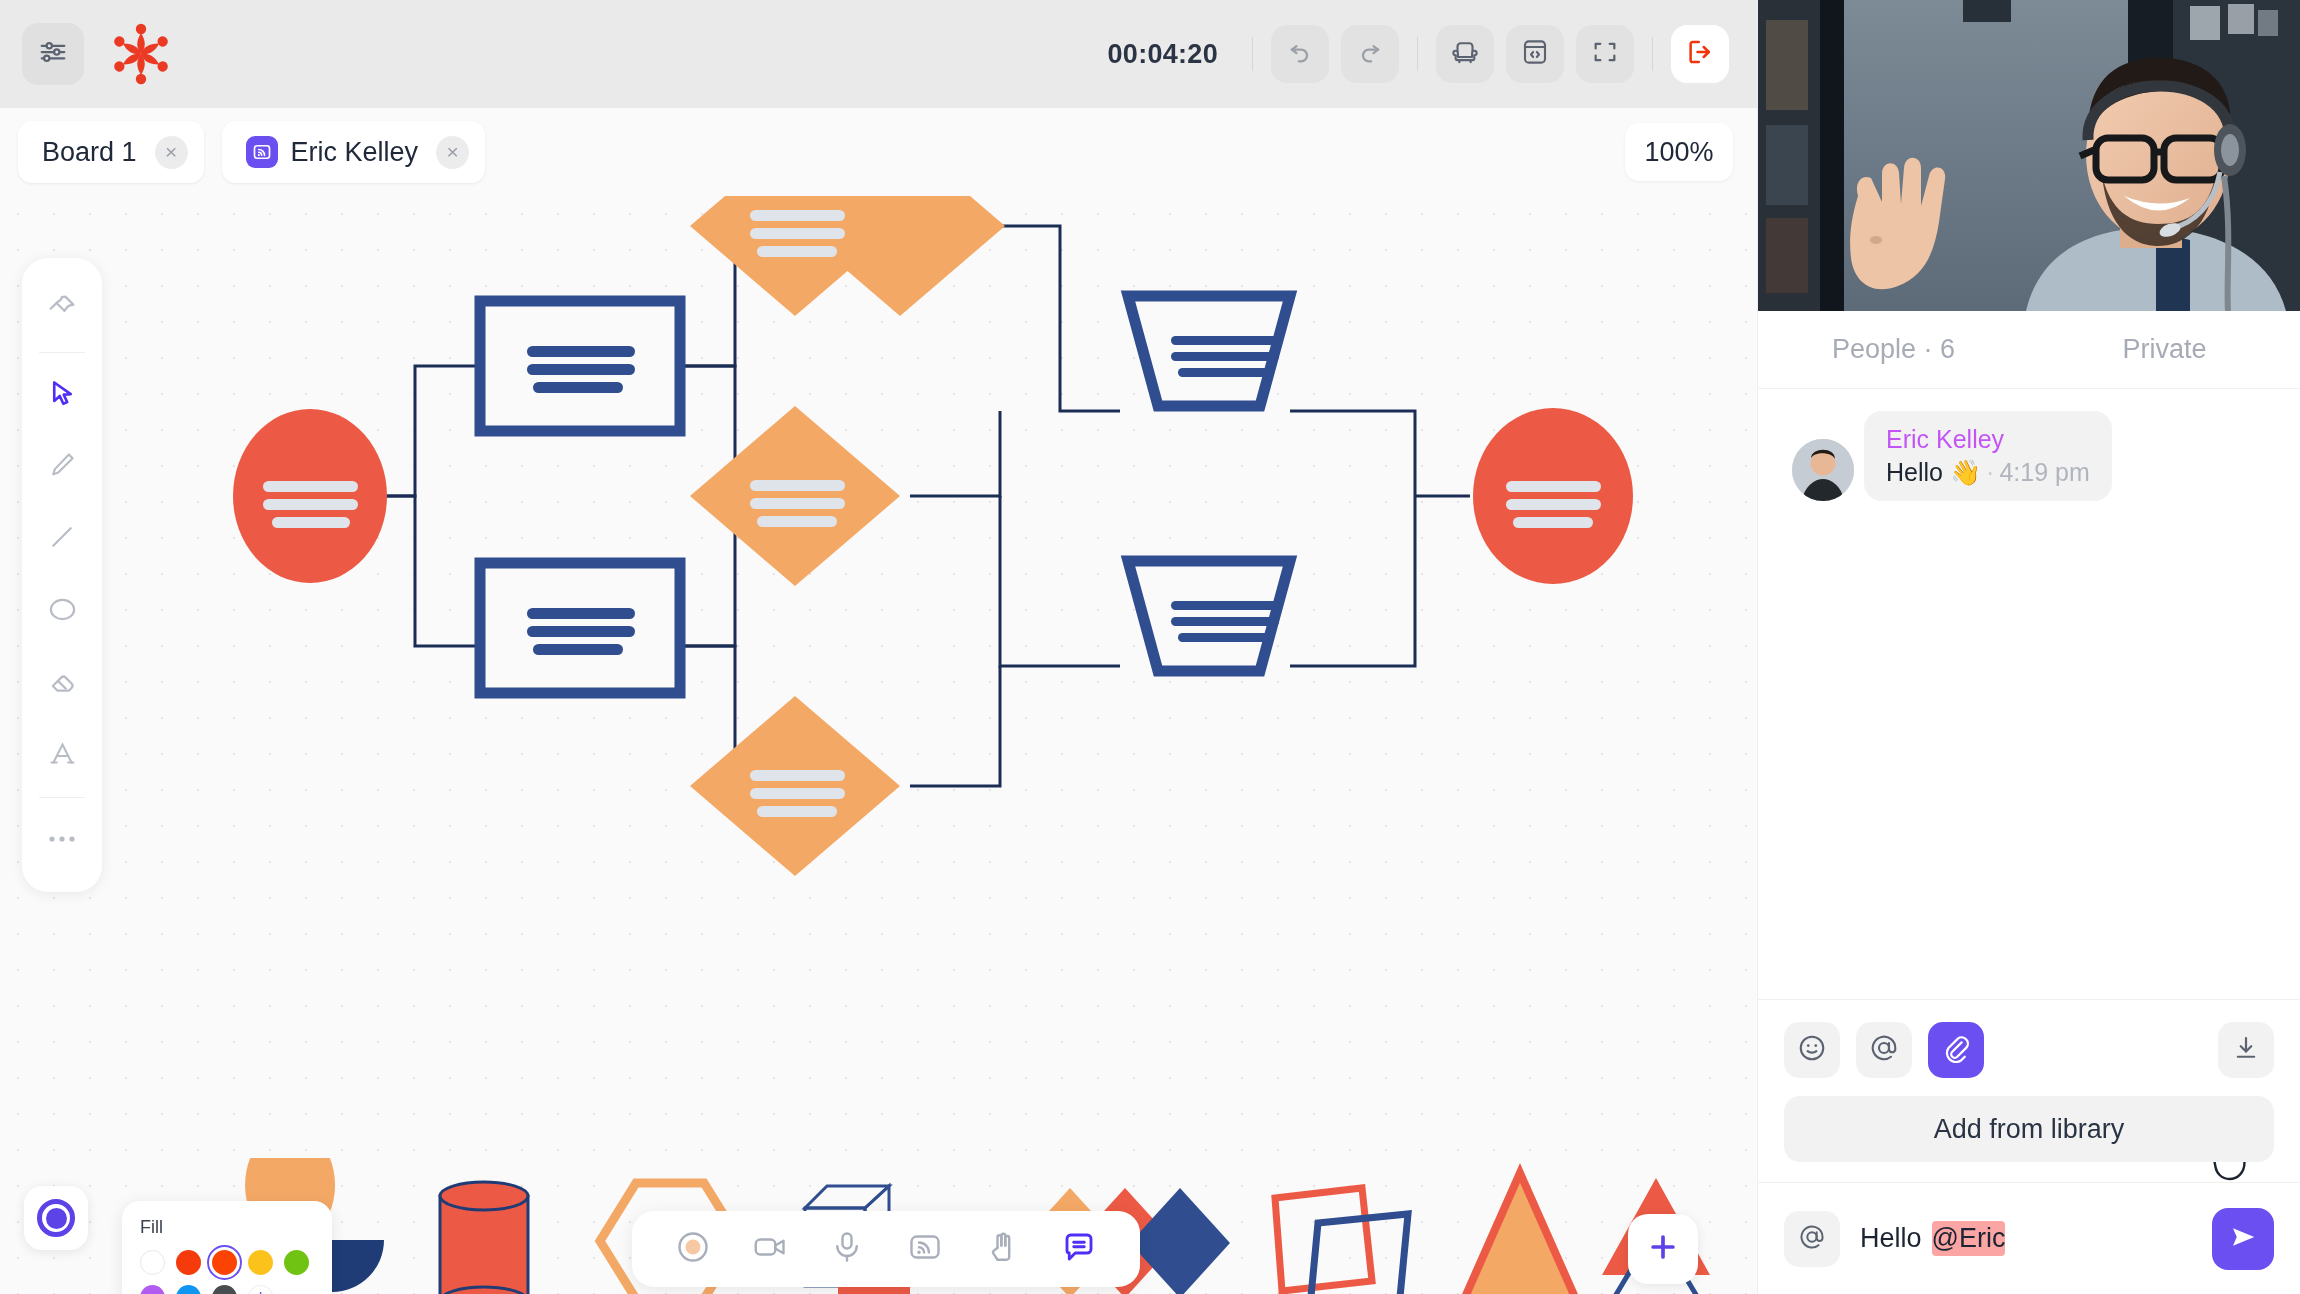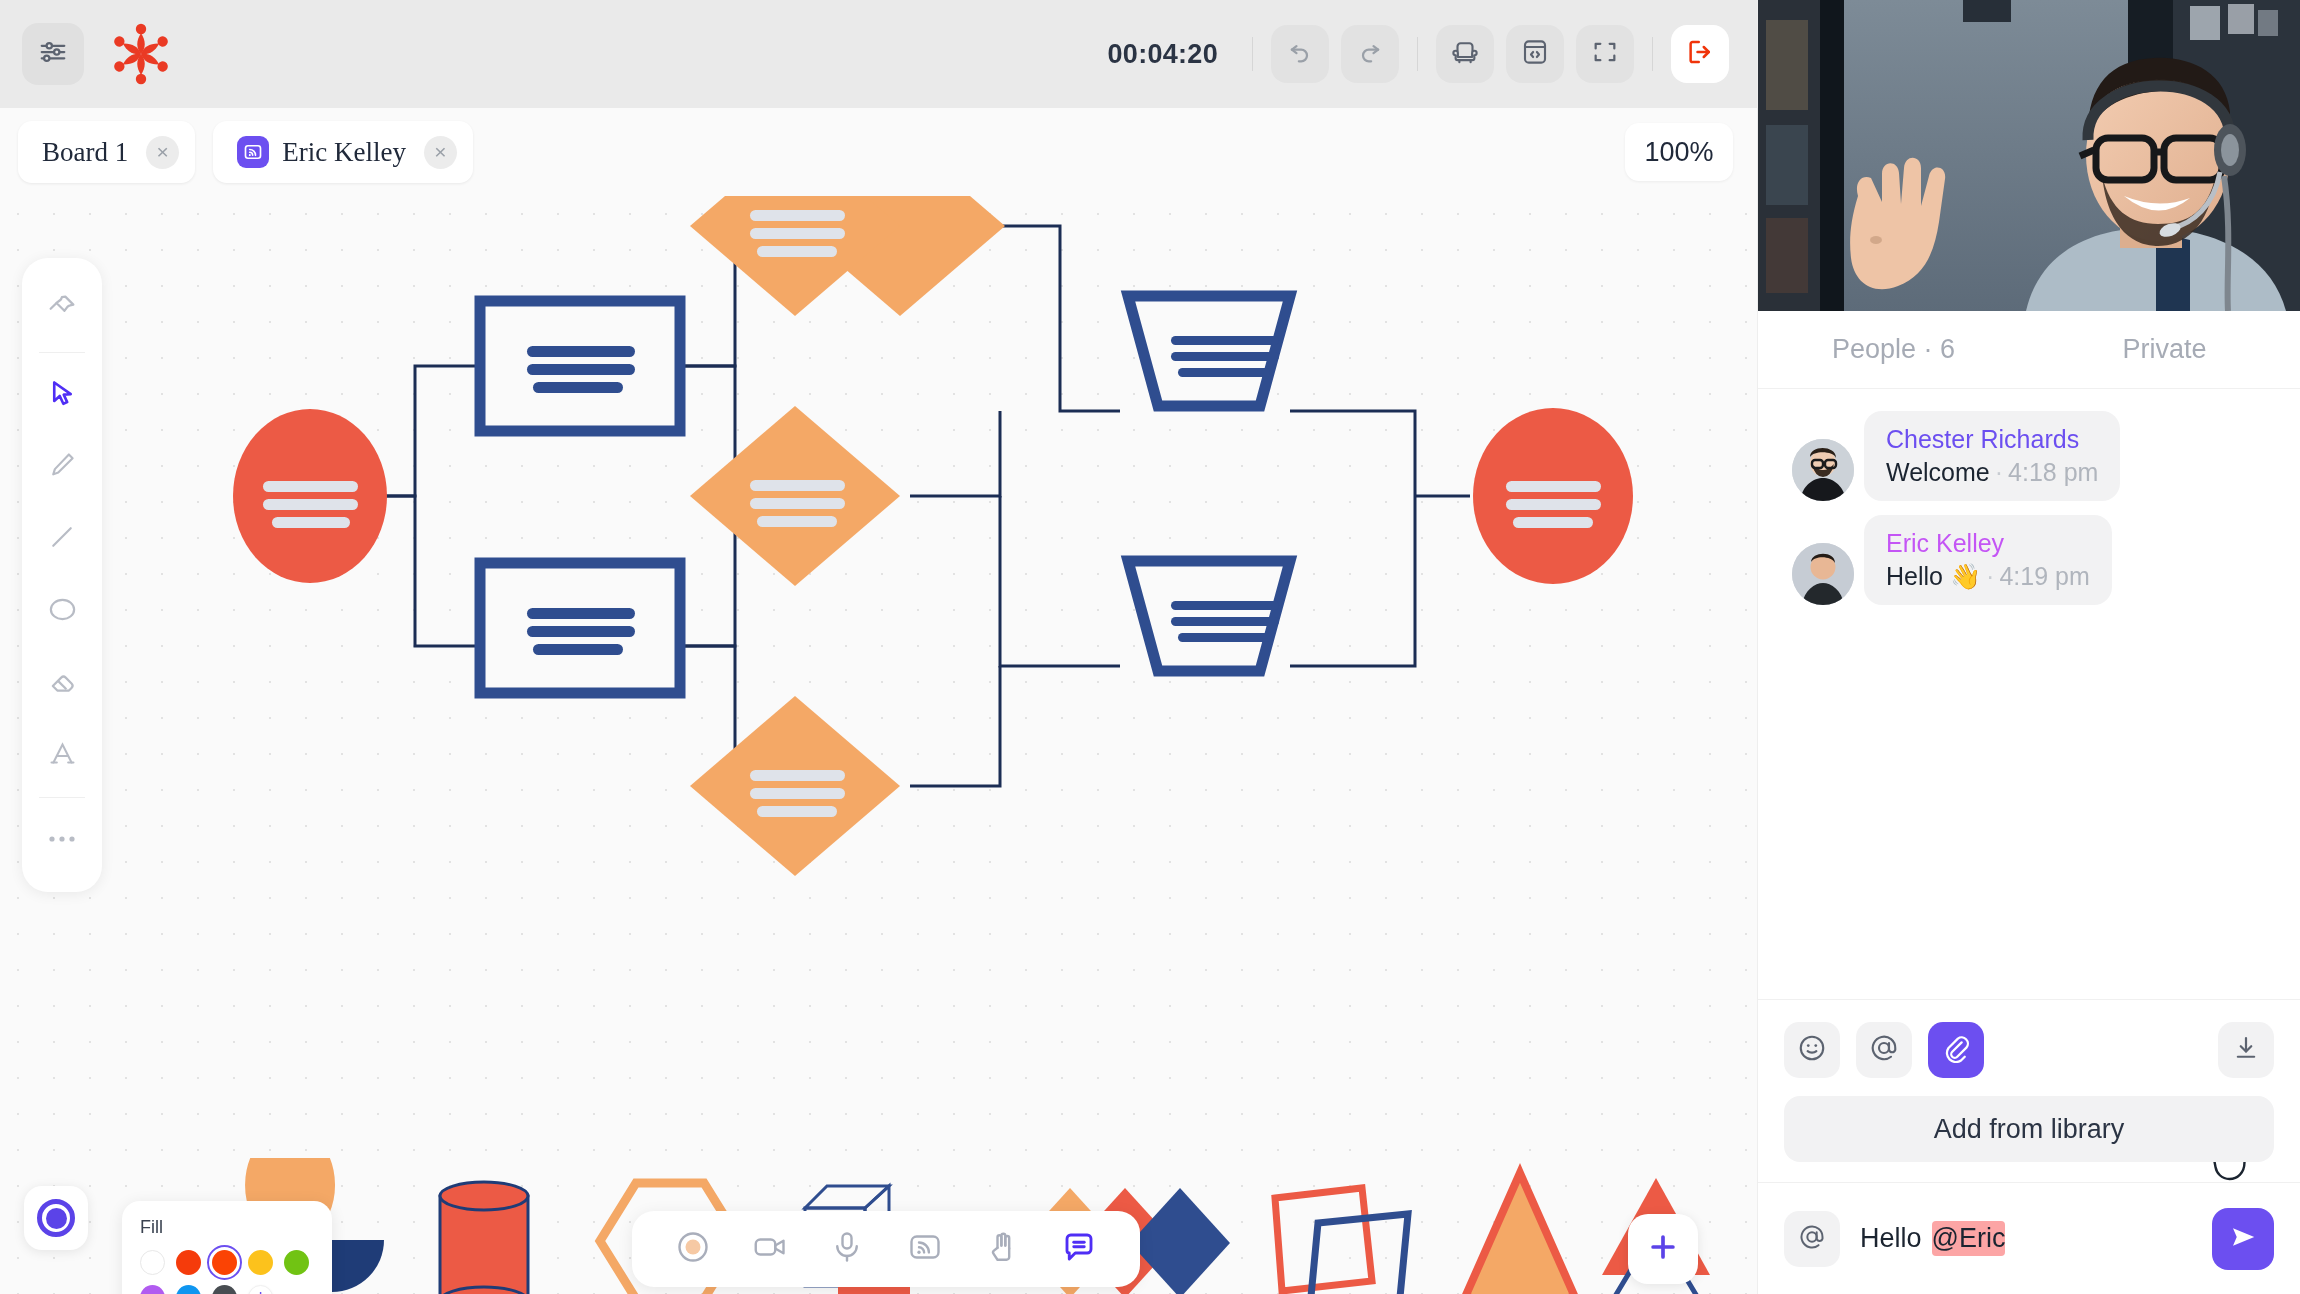--- a/index.html
+++ b/index.html
@@ -40,21 +40,21 @@
   
   .tabrow {
     position: absolute; left: 0; top: 108px; width: 1757px; height: 88px;
     background: #fafafa; display: flex; align-items: center;
   }
   .tab {
     height: 62px; background: #ffffff; border-radius: 14px;
     display: flex; align-items: center; padding: 0 16px 0 24px;
     box-shadow: 0 1px 3px rgba(0,0,0,.07); margin-left: 18px; cursor: pointer;
   }
-  .tab-label { font-size: 27px; color: #20293a; font-family: Liberation Serif, serif; }
+  .tab-label { font-size: 27px; color: #20293a; }
   .tab-close {
     width: 33px; height: 33px; border-radius: 50%; background: #ececec;
     display: flex; align-items: center; justify-content: center; margin-left: 18px;
     color: #9aa0a8; font-size: 21px; cursor: pointer;
   }
   .tab-icon {
     width: 32px; height: 32px; border-radius: 9px; background: #6c4ff0;
     display: flex; align-items: center; justify-content: center; margin-right: 13px;
   }
   .zoom-pill {
@@ -694,41 +694,20 @@
       </svg>
     </div>
 
     <div class="tabs">
       <div class="ctab">People · 6</div>
       <div class="ctab">Private</div>
     </div>
 
     <div class="msgs">
 
-      <div class="msgrow">
-        <div class="avatar">
-          <svg width="62" height="62" viewBox="0 0 62 62">
-            <rect width="62" height="62" fill="#ccd2d8"></rect>
-            <circle cx="31" cy="24" r="13" fill="#f0cdb2"></circle>
-            <path d="M18 18 C18 6 44 6 44 19 C42 12 22 11 18 18 Z" fill="#2b2118"></path>
-            <path d="M20 25 q11 12 22 0 q-3 13 -11 13 q-8 0 -11 -13 Z" fill="#3a2c21"></path>
-            <g fill="none" stroke="#1b1b1b" stroke-width="2.4">
-              <rect x="20" y="21" width="11" height="8" rx="3"></rect>
-                <rect x="33" y="21" width="11" height="8" rx="3"></rect>
-            </g>
-            <path d="M8 62 C10 46 22 39 31 39 C40 39 52 46 54 62 Z" fill="#16181c"></path>
-          </svg>
-        </div>
-        <div class="bubble">
-          <div class="b-name" style="color:#6c4ff0">Chester Richards</div>
-          <div class="b-line">
-            <span>Welcome</span><span class="b-dot">·</span><span class="b-time">4:18 pm</span>
-          </div>
-        </div>
-      </div>
 
       <div class="msgrow">
         <div class="avatar">
           <svg width="62" height="62" viewBox="0 0 62 62">
             <rect width="62" height="62" fill="#c6ccd4"></rect>
             <circle cx="31" cy="24" r="12.5" fill="#e8b795"></circle>
             <path d="M19 19 C20 8 43 8 43 20 C40 13 23 12 19 19 Z" fill="#241c16"></path>
             <path d="M10 62 C12 47 23 40 31 40 C39 40 50 47 52 62 Z" fill="#23282c"></path>
           </svg>
         </div>

